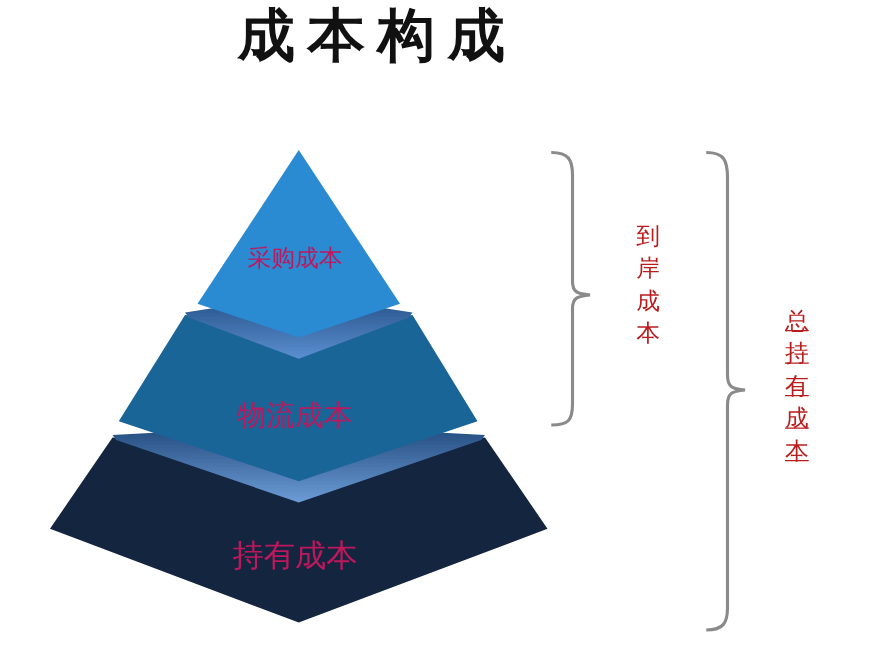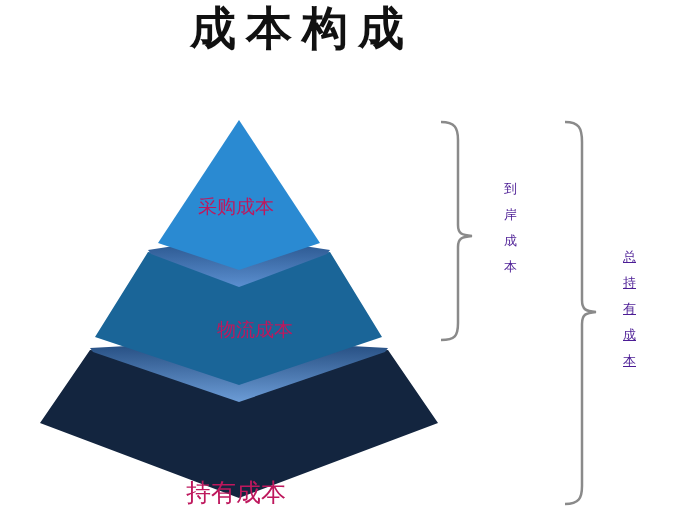--- a/index.html
+++ b/index.html
@@ -4,22 +4,22 @@
 <style>
   html, body { margin: 0; padding: 0; background: #ffffff; }
   body { width: 700px; height: 518px; position: relative; overflow: hidden;
          font-family: "DejaVu Sans", "Liberation Sans", sans-serif; }
   .title { position: absolute; left: 0; width: 604px; top: 0; text-align: center;
            font-family: "DejaVu Serif", "Liberation Serif", serif; font-weight: bold;
            font-size: 46px; letter-spacing: 10px; color: #111; line-height: 56px; }
   svg.diagram { position: absolute; left: 0; top: 0; }
   .layer-label { position: absolute; color: #be185d; white-space: nowrap;
                  transform: translateX(-50%); }
-  .vlabel { position: absolute; color: #4c1d95; font-size: 13px; line-height: 26px;
-            width: 24px; text-align: left; word-break: break-all; }
+  .vlabel { position: absolute; color: #b91c1c; font-size: 19px; line-height: 26px;
+            width: 24px; text-align: right; word-break: break-all; }
 </style>
 </head>
 <body>
 
 <div class="title">成本构成</div>
 
 <svg class="diagram" width="700" height="518" viewBox="0 0 700 518">
   <defs>
     <linearGradient id="shelf1" x1="0" y1="0" x2="0" y2="1">
       <stop offset="0" stop-color="#244f86"></stop>
@@ -39,17 +39,17 @@
 
   <polygon points="148,250 239,236 330,250 327,254 239,287 151,254" fill="url(#shelf1)"></polygon>
 
   <polygon points="239,120 320,243 239,270 158,243" fill="#2a8ad2"></polygon>
 
   <path d="M441,122 C455,122 458,128 458,140 L458,225 C458,234 462,235 472,236 C462,237 458,238 458,247 L458,323 C458,336 455,340 441,340" fill="none" stroke="#8a8a8a" stroke-width="2.5"></path>
   <path d="M565,122 C579,122 582,128 582,142 L582,300 C582,310 586,311 596,312 C586,313 582,314 582,324 L582,486 C582,498 579,504 565,504" fill="none" stroke="#8a8a8a" stroke-width="2.5"></path>
 </svg>
 
 <div class="layer-label" style="left:236px; top:194px; font-size:19px;">采购成本</div>
-<div class="layer-label" style="left:236px; top:317px; font-size:19px;margin-left:19px;">物流成本</div>
-<div class="layer-label" style="left:236px; top:428px; font-size:25px;margin-top:48px;">持有成本</div>
+<div class="layer-label" style="left:236px; top:317px; font-size:23px;">物流成本</div>
+<div class="layer-label" style="left:236px; top:428px; font-size:25px;">持有成本</div>
 
 <div class="vlabel" style="left:504px; top:176px;">到岸成本</div>
 <div class="vlabel" style="left:623px; top:244px;text-decoration:underline;">总持有成本</div>
 
 </body></html>

